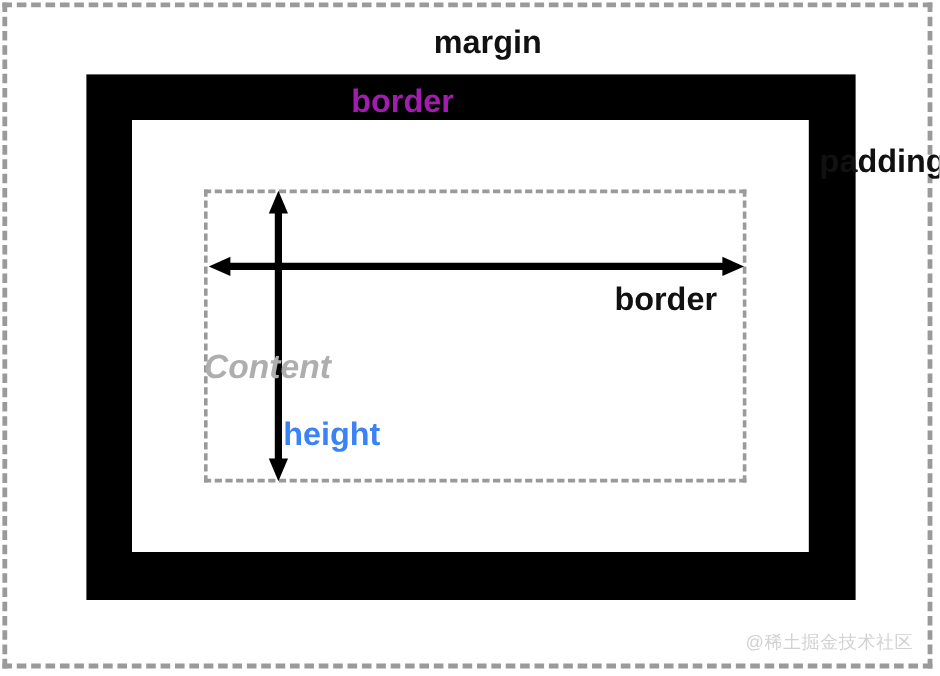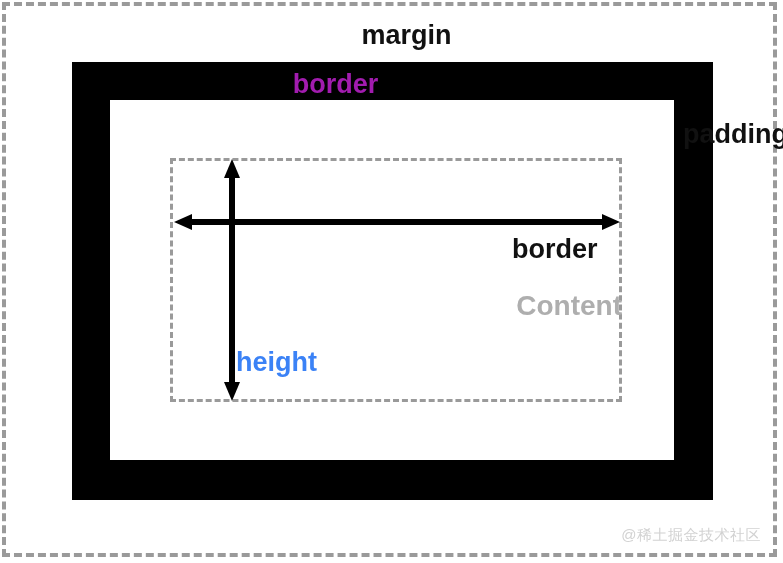--- a/index.html
+++ b/index.html
@@ -91,22 +91,23 @@
     width: 678px;
     top: 121px;
     text-align: right;
     font-size: 27px;
     color: #111111;
   }
   .label-content {
     left: 170px;
     width: 452px;
     top: 292px;
-    text-align: right;
+    text-align: left;
     font-size: 28px;
+    font-style: italic;
     color: #aeaeae;
   }
   .label-width {
     left: 512px;
     top: 236px;
     font-size: 27px;
     color: #111111;
   }
   .label-height {
     left: 236px;

